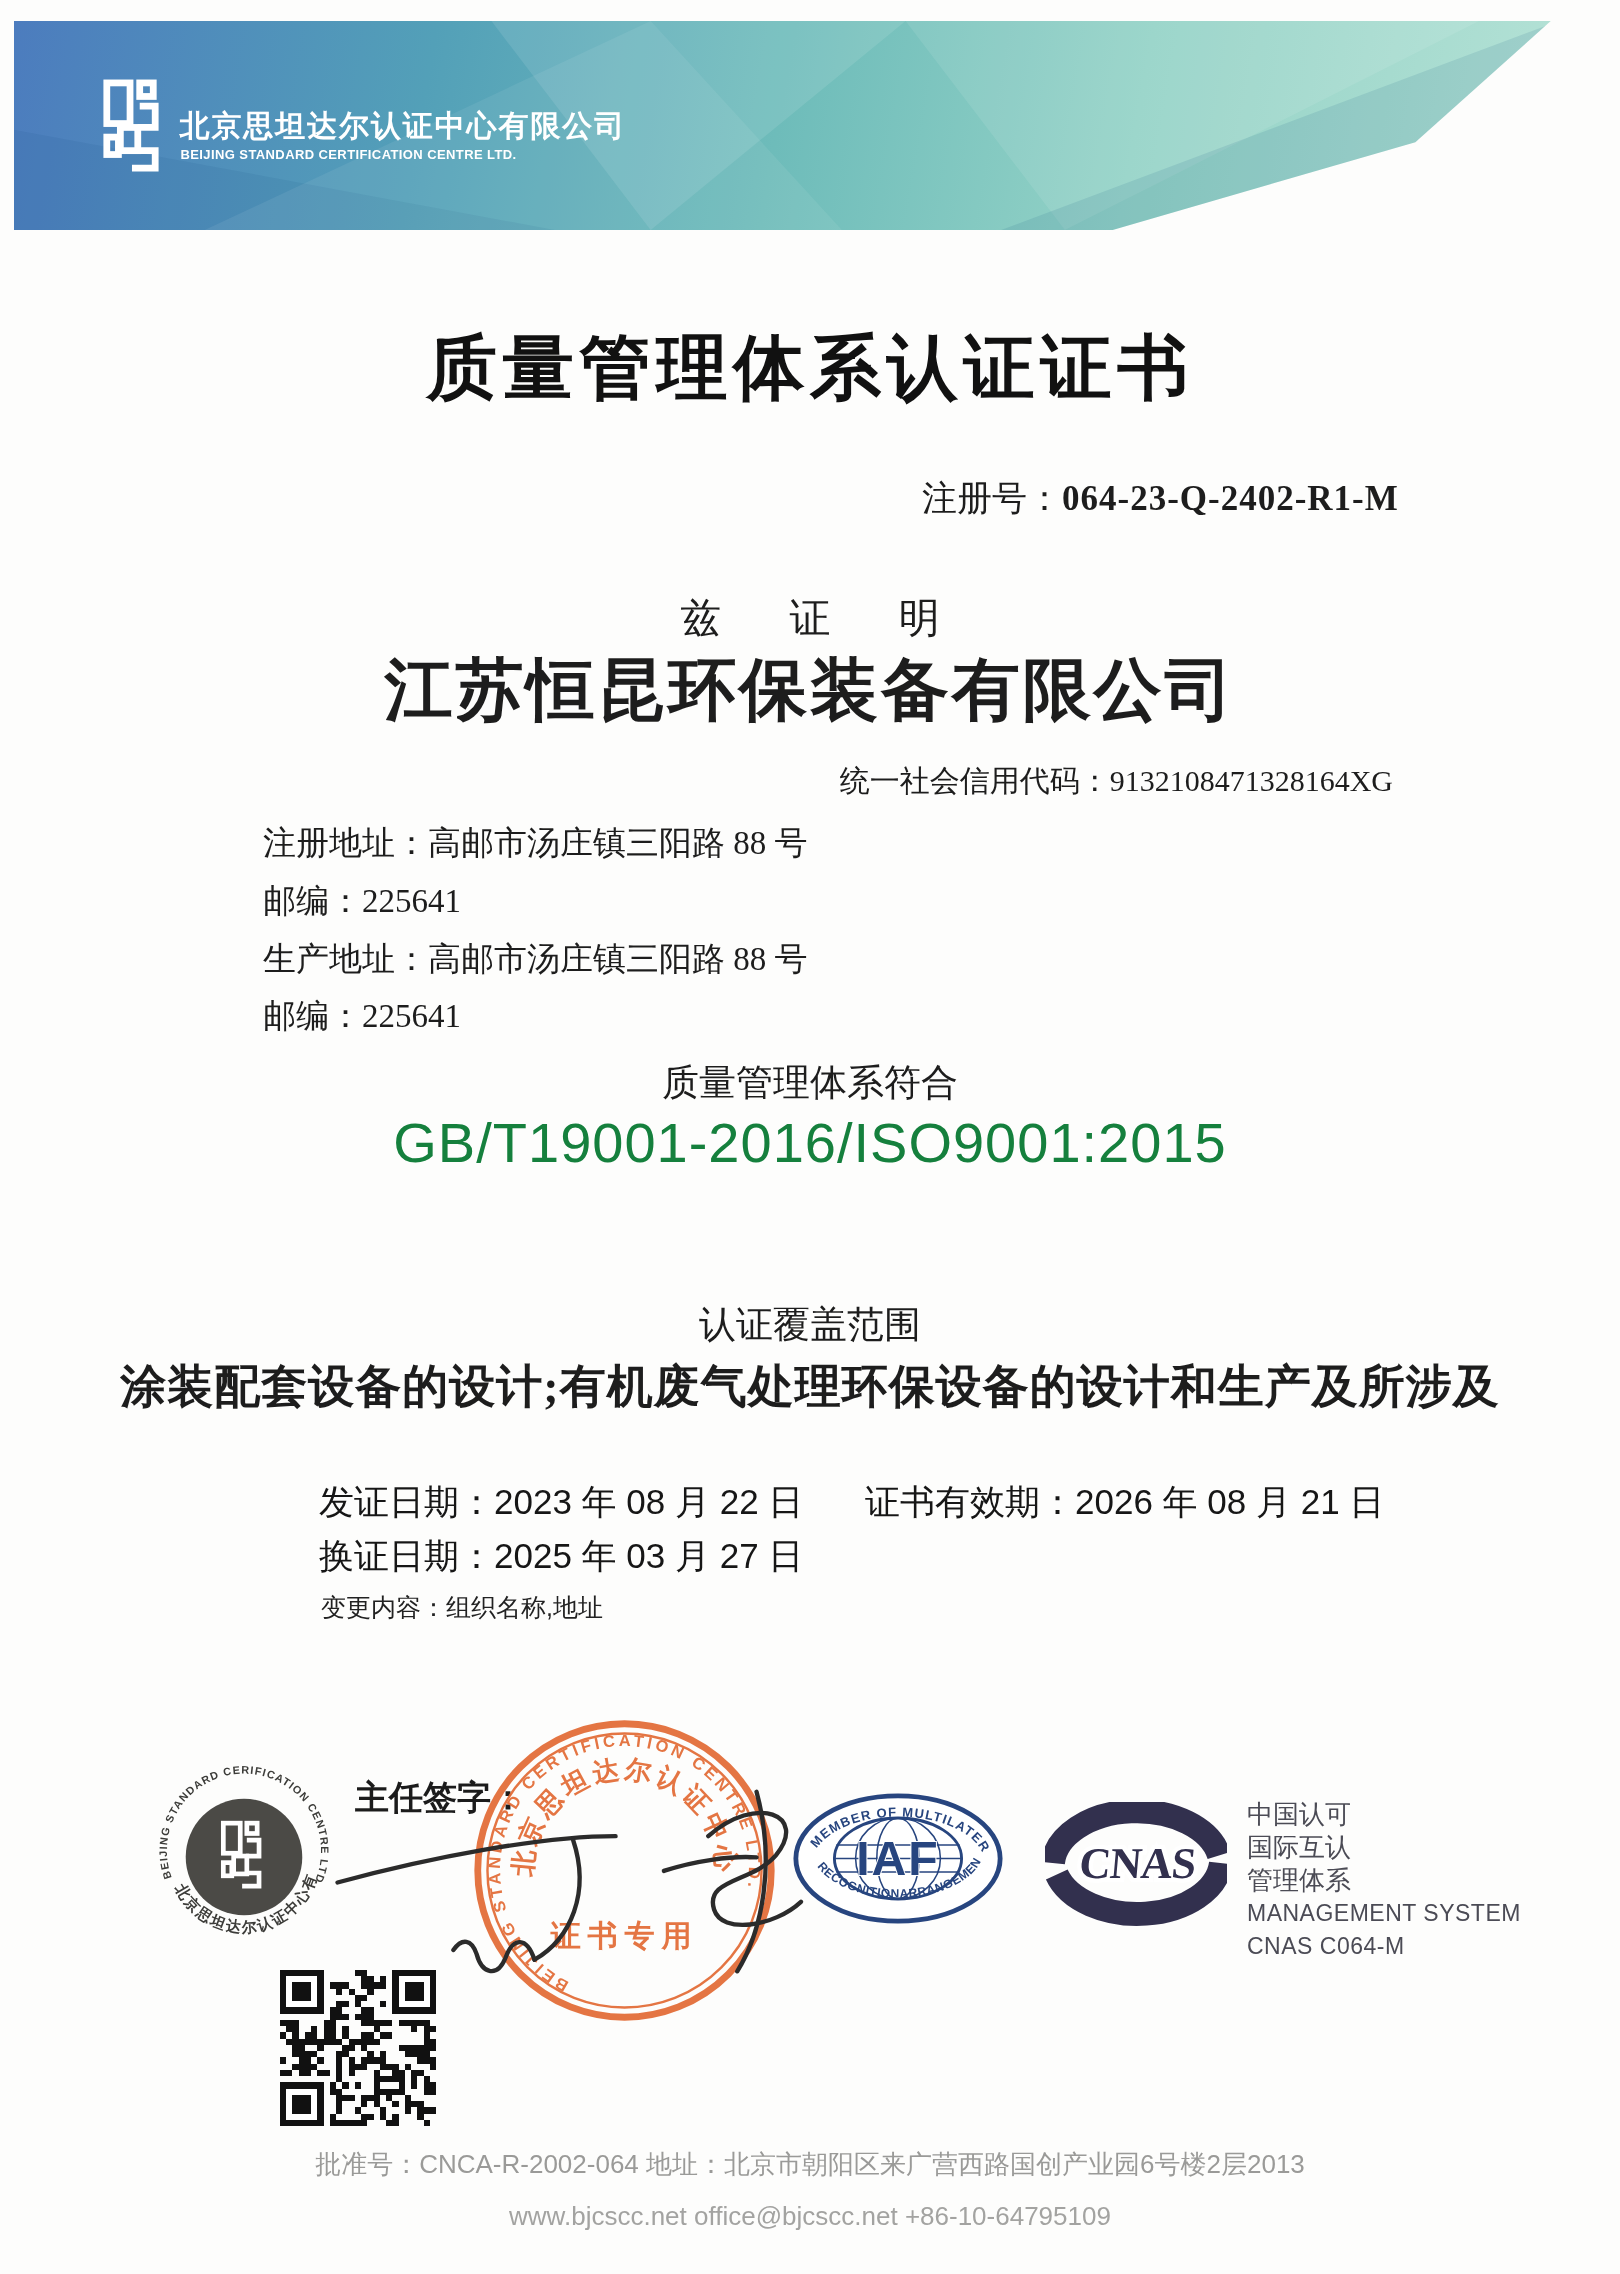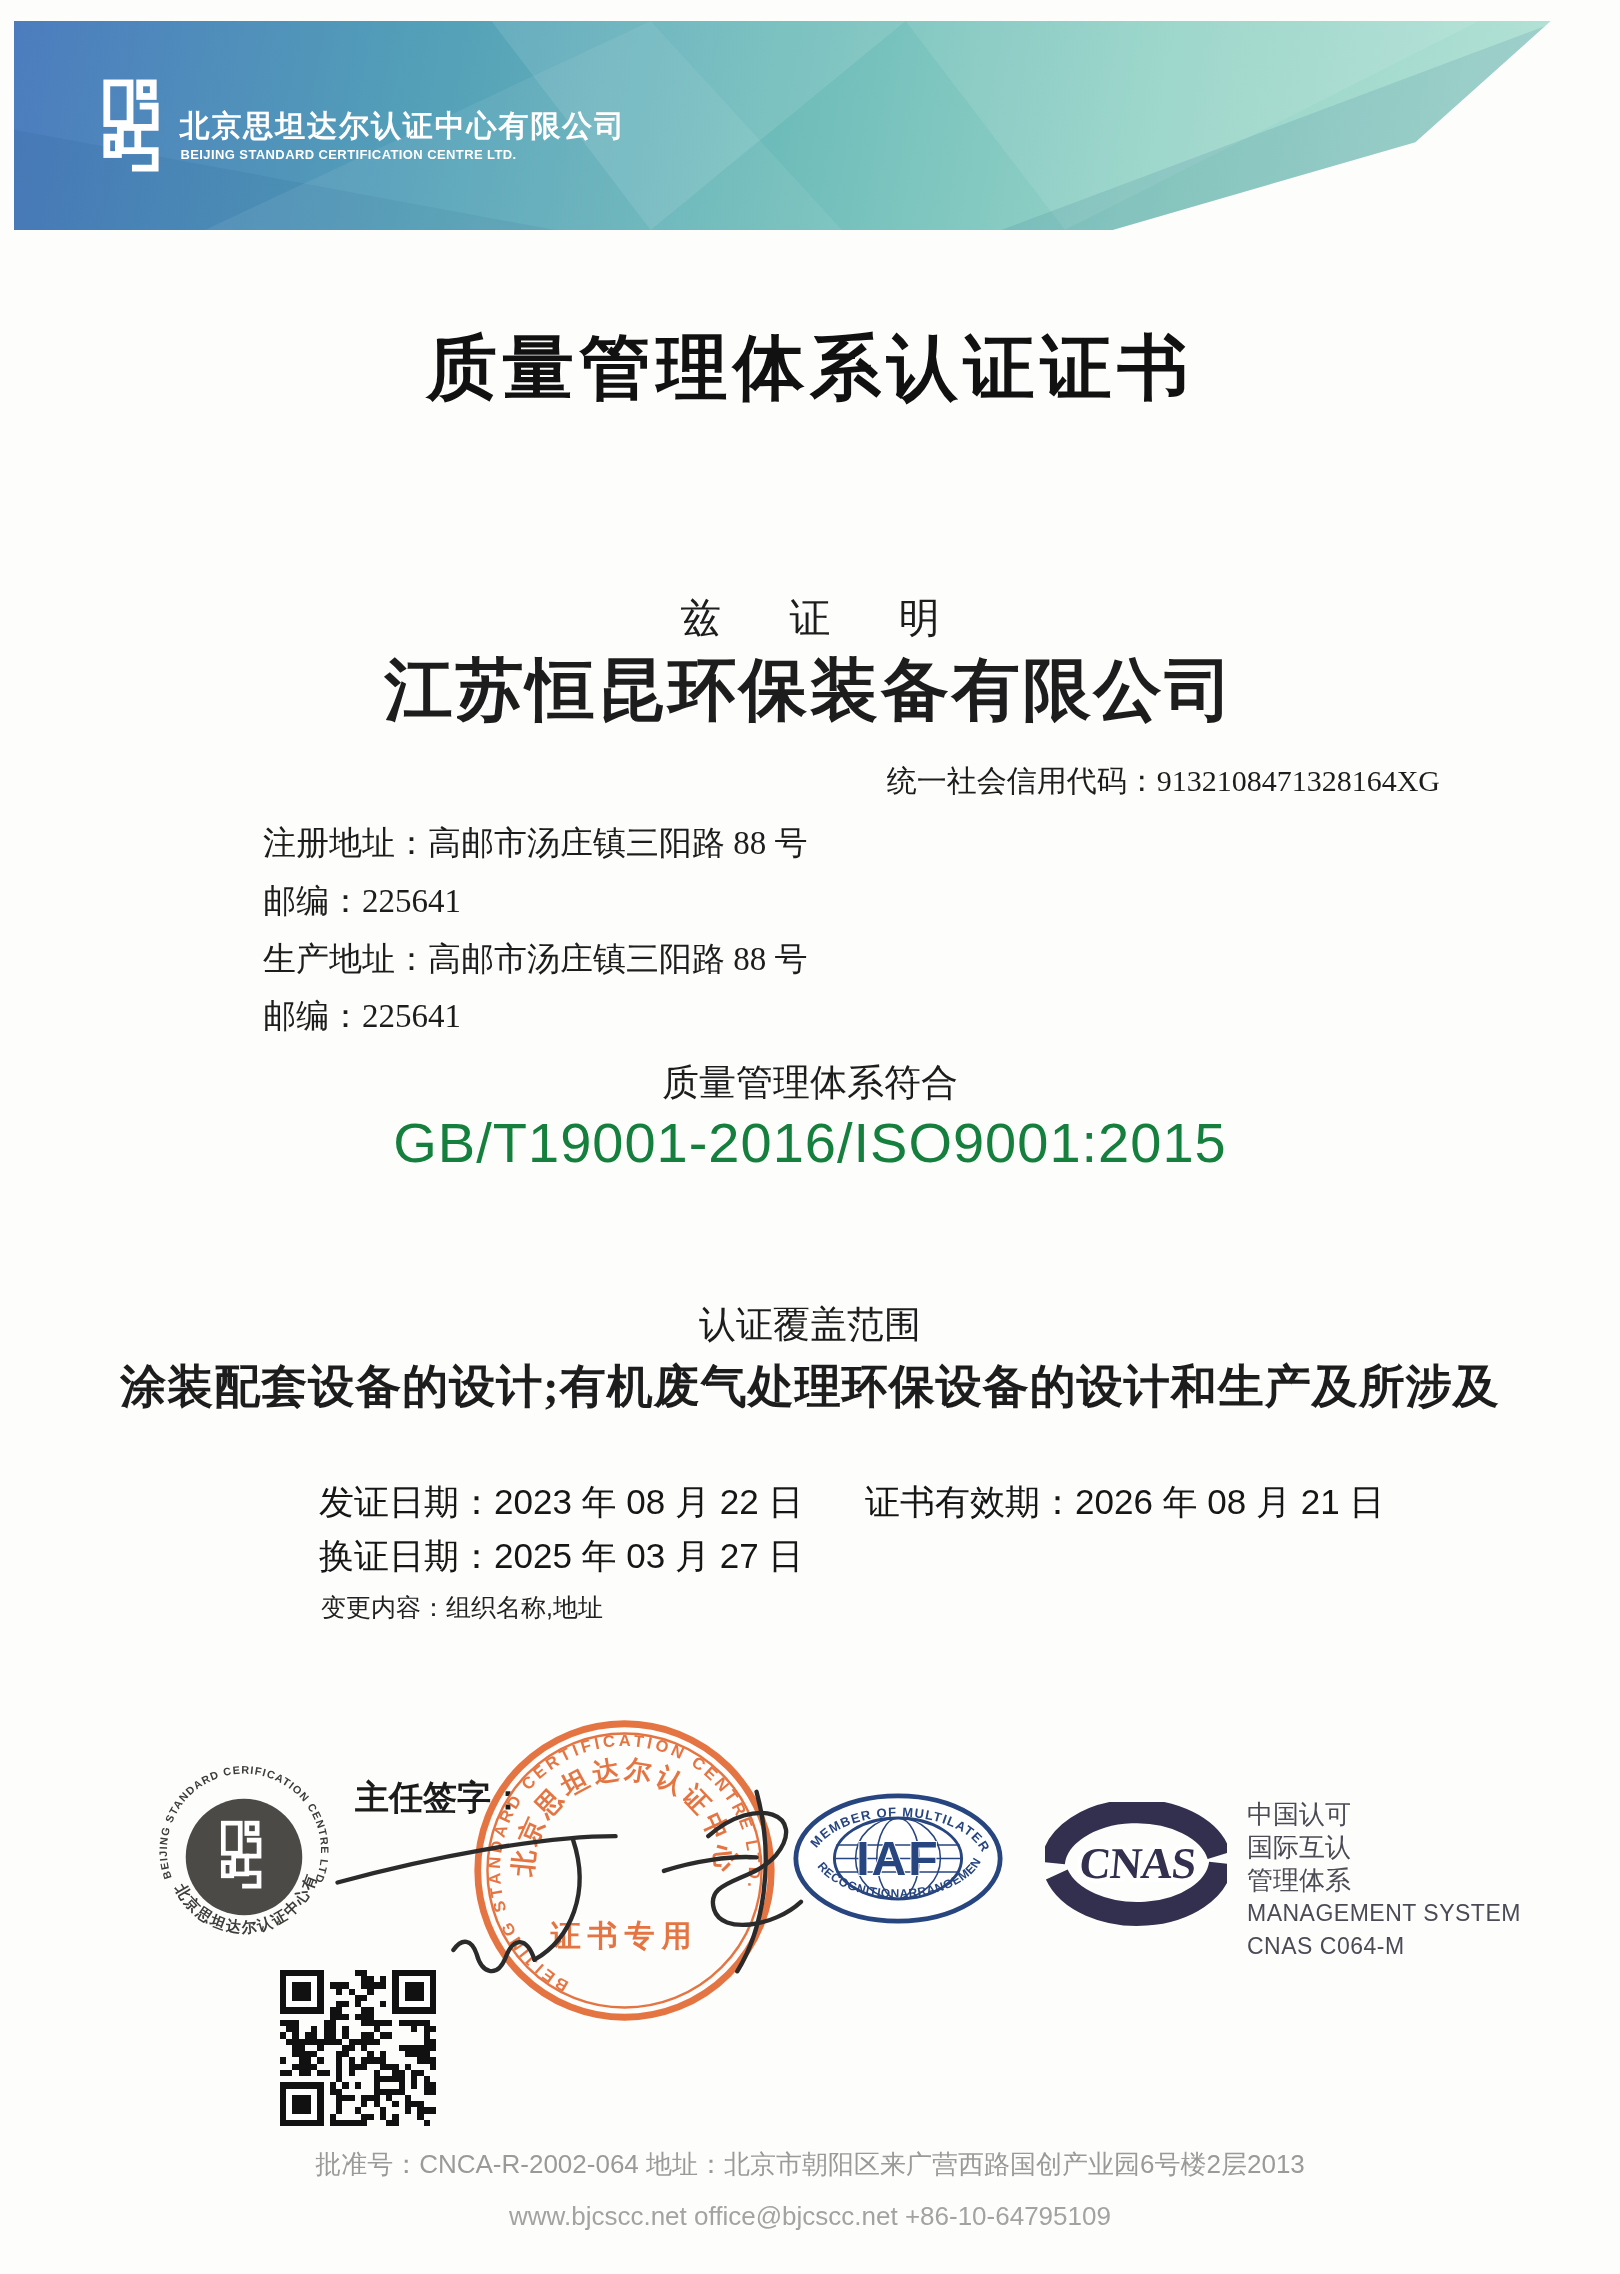--- a/index.html
+++ b/index.html
@@ -24,21 +24,21 @@
   .hdr-org-en{left:167px;top:126px;font-family:"Liberation Sans","DejaVu Sans",sans-serif;
     font-weight:bold;font-size:13px;color:#fff;letter-spacing:0.4px;}
 
   
   .title{top:321px;font-family:"Liberation Sans","DejaVu Sans",sans-serif;
     font-weight:bold;font-size:71px;letter-spacing:5.8px;color:#111;}
   .regline{left:922px;top:475px;font-size:35px;}
   .regline b{font-weight:bold;letter-spacing:1px;}
   .certify{top:591px;font-size:41px;letter-spacing:29px;text-indent:29px;}
   .company{top:645px;font-size:68px;font-weight:bold;letter-spacing:2.9px;}
-  .credit{left:0;top:761px;width:1393px;text-align:right;font-size:30px;margin-left:47px;}
+  .credit{left:0;top:761px;width:1393px;text-align:right;font-size:30px;}
   .addr{left:263px;font-size:33px;}
   .conform{top:1058px;font-size:37px;}
   .standard{top:1110px;font-family:"Liberation Sans","DejaVu Sans",sans-serif;
     font-weight:normal;font-size:56px;letter-spacing:1px;color:#15803d;}
   .scopehead{top:1300px;font-size:37px;}
   .scope1{top:1356px;font-size:46px;font-weight:bold;letter-spacing:1px;}
   .scope2{top:1352px;font-size:38px;font-weight:bold;letter-spacing:1px;}
   .dates{font-family:"Liberation Sans","DejaVu Sans",sans-serif;font-size:35px;color:#161616;}
   .chg{font-family:"Liberation Sans","DejaVu Sans",sans-serif;font-size:25px;color:#222;}
   .signlbl{left:355px;top:1775px;font-family:"Liberation Sans","DejaVu Sans",sans-serif;
@@ -80,20 +80,23 @@
           <rect x="6" y="62" width="12" height="18"></rect>
           <path d="M38,76 h18 v18 h-24"></path>
         </g>
       </svg>
     </div>
     <div class="abs hdr-org-cn">北京思坦达尔认证中心有限公司</div>
     <div class="abs hdr-org-en">BEIJING STANDARD CERTIFICATION CENTRE LTD.</div>
   </div>
 
   <div class="abs ctr title">质量管理体系认证证书</div>
+  <div class="abs regline">
+    <span>注册号：</span><b>064-23-Q-2402-R1-M</b>
+  </div>
   <div class="abs ctr certify">兹 证 明</div>
   <div class="abs ctr company">江苏恒昆环保装备有限公司</div>
   <div class="abs credit">统一社会信用代码：9132108471328164XG</div>
 
   <div class="abs addr" style="top:821px">注册地址：高邮市汤庄镇三阳路 88 号</div>
   <div class="abs addr" style="top:879px">邮编：225641</div>
   <div class="abs addr" style="top:937px">生产地址：高邮市汤庄镇三阳路 88 号</div>
   <div class="abs addr" style="top:994px">邮编：225641</div>
 
   <div class="abs ctr conform">质量管理体系符合</div>

